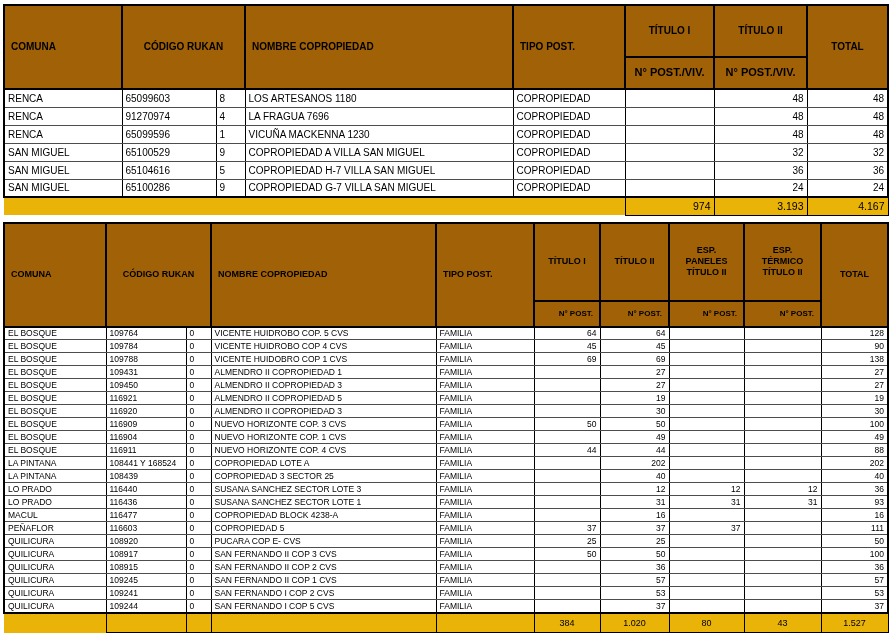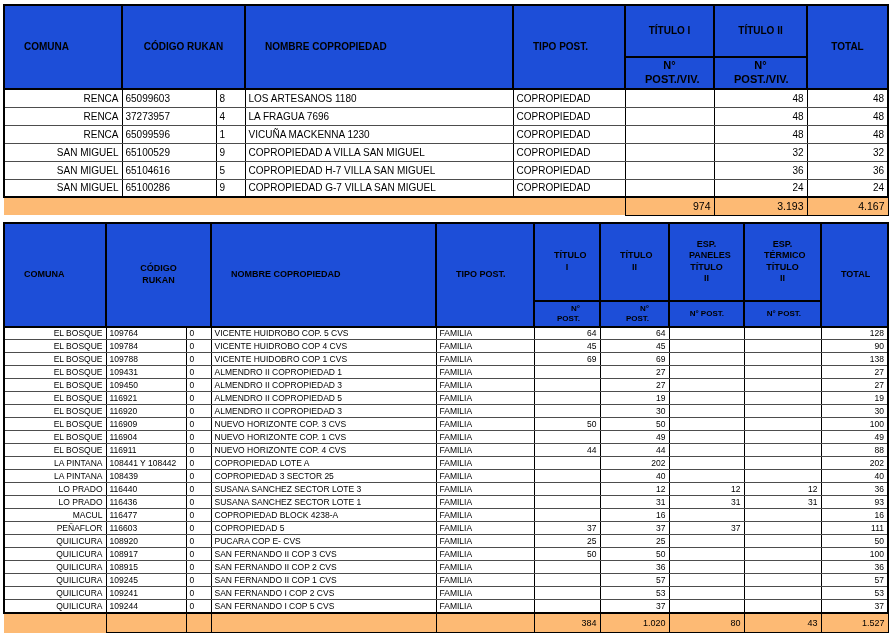--- a/index.html
+++ b/index.html
@@ -8,64 +8,64 @@
     background: #ffffff;
     font-family: "Liberation Sans", sans-serif;
     color: #000;
     overflow: hidden;
   }
   .page { padding: 4px 0 0 3px; }
 
   table { border-collapse: collapse; table-layout: fixed; width: 884px; }
 
   th {
-    background: #1d4ed8;
+    background: #a16207;
     border: 2px solid #000;
     font-weight: bold;
     text-align: center;
     vertical-align: middle;
-    padding: 1px 19px;
+    padding: 1px 6px;
     white-space: normal;
     line-height: 1.25;
   }
   th.left { text-align: left; margin-top: 20px; }
 
   tbody td {
     border: 1px solid #000;
     border-top-color: #4d4d4d;
     border-bottom-color: #4d4d4d;
     vertical-align: middle;
     padding: 0 3px;
     white-space: nowrap;
     overflow: hidden;
     background: #fff;
   }
-  tbody td:first-child { border-left-width: 2px; text-align: right; }
+  tbody td:first-child { border-left-width: 2px; }
   tbody td:last-child  { border-right-width: 2px; }
   tbody tr:last-child td { border-bottom: 2px solid #000; }
 
   
   tbody td:nth-child(n+6) { text-align: right; }
 
-  tfoot td { border: none; background: #fdba74; vertical-align: middle; }
+  tfoot td { border: none; background: #eab308; vertical-align: middle; }
   tfoot td.tc { border: 1px solid #000; }
   tfoot td.num { text-align: right; padding: 0 3px; }
 
   
   .t1 thead tr.main th { height: 52px; font-size: 10px; }
   .t1 thead tr.sub  th { height: 32px; font-size: 11px; }
   .t1 tbody td  { height: 18px; font-size: 10px; }
   .t1 tfoot td  { height: 18px; font-size: 10.5px; }
 
   
   .t2 { margin-top: 6px; }
   .t2 thead tr.main th { height: 78px; font-size: 9px; }
   .t2 thead tr.sub  th { height: 26px; font-size: 8px; text-align: right; }
   .t2 tbody td  { height: 13px; font-size: 8.5px; }
-  .t2 tfoot td  { height: 20px; font-size: 9px; }
+  .t2 tfoot td  { height: 20px; font-size: 9px; text-align: center; }
 </style>
 </head>
 <body>
 
 <div class="page">
 
   <table class="t1">
     <colgroup>
       <col style="width:118px">
         <col style="width:94px">
@@ -97,21 +97,21 @@
           <td>65099603</td>
           <td>8</td>
           <td>LOS ARTESANOS 1180</td>
           <td>COPROPIEDAD</td>
           <td></td>
           <td>48</td>
           <td>48</td>
         </tr>
         <tr>
           <td>RENCA</td>
-          <td>37273957</td>
+          <td>91270974</td>
           <td>4</td>
           <td>LA FRAGUA 7696</td>
           <td>COPROPIEDAD</td>
           <td></td>
           <td>48</td>
           <td>48</td>
         </tr>
         <tr>
           <td>RENCA</td>
           <td>65099596</td>
@@ -311,21 +311,21 @@
           <td>NUEVO HORIZONTE COP. 4 CVS</td>
           <td>FAMILIA</td>
           <td>44</td>
           <td>44</td>
           <td></td>
           <td></td>
           <td>88</td>
         </tr>
         <tr>
           <td>LA PINTANA</td>
-          <td>108441 Y 108442</td>
+          <td>108441 Y 168524</td>
           <td>0</td>
           <td>COPROPIEDAD LOTE A</td>
           <td>FAMILIA</td>
           <td></td>
           <td>202</td>
           <td></td>
           <td></td>
           <td>202</td>
         </tr>
         <tr>

